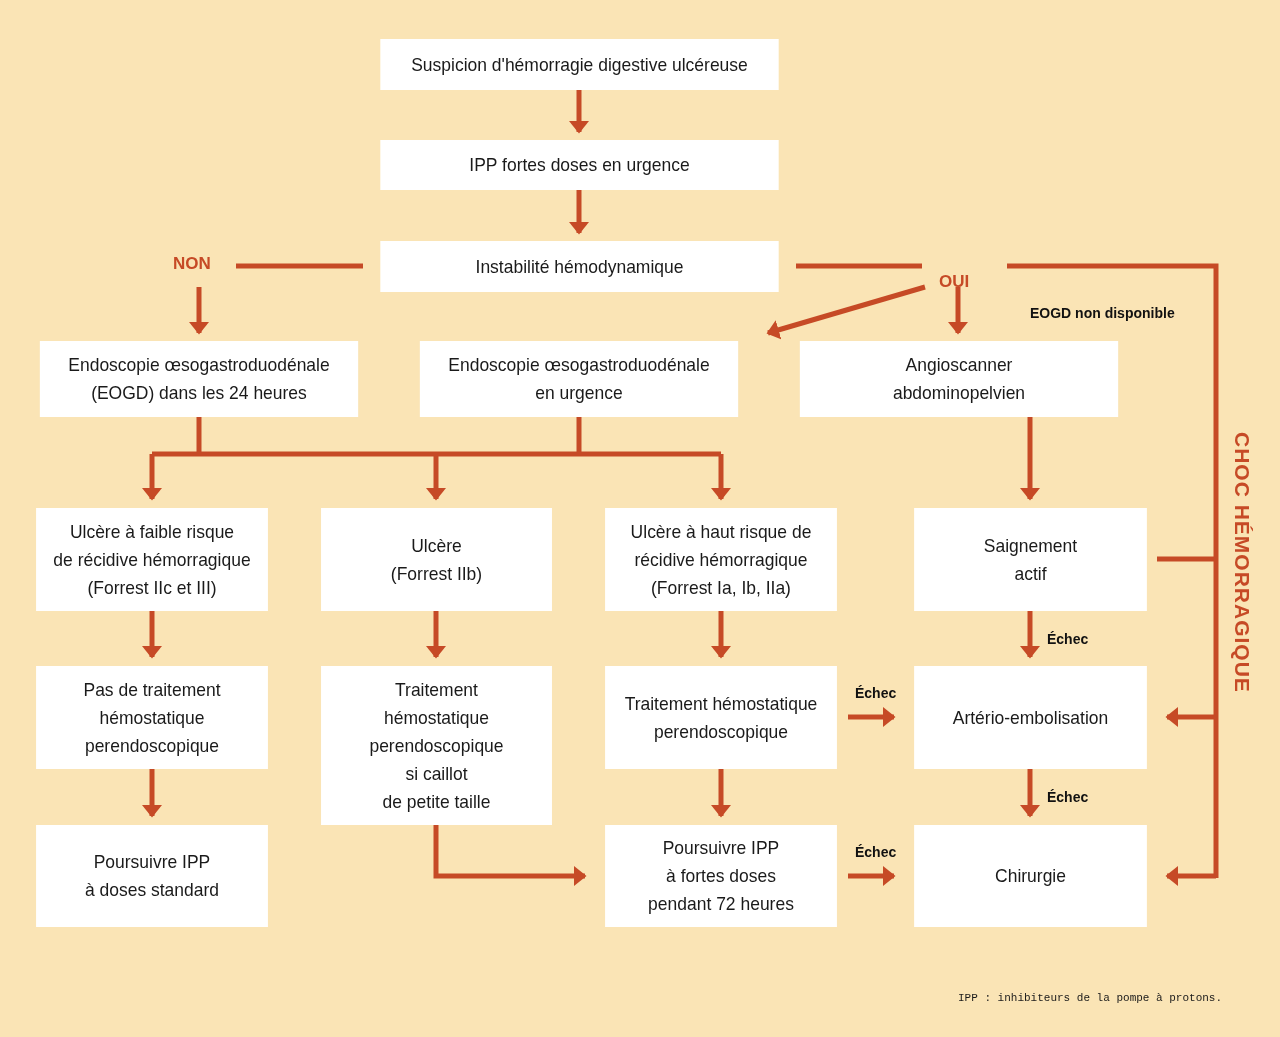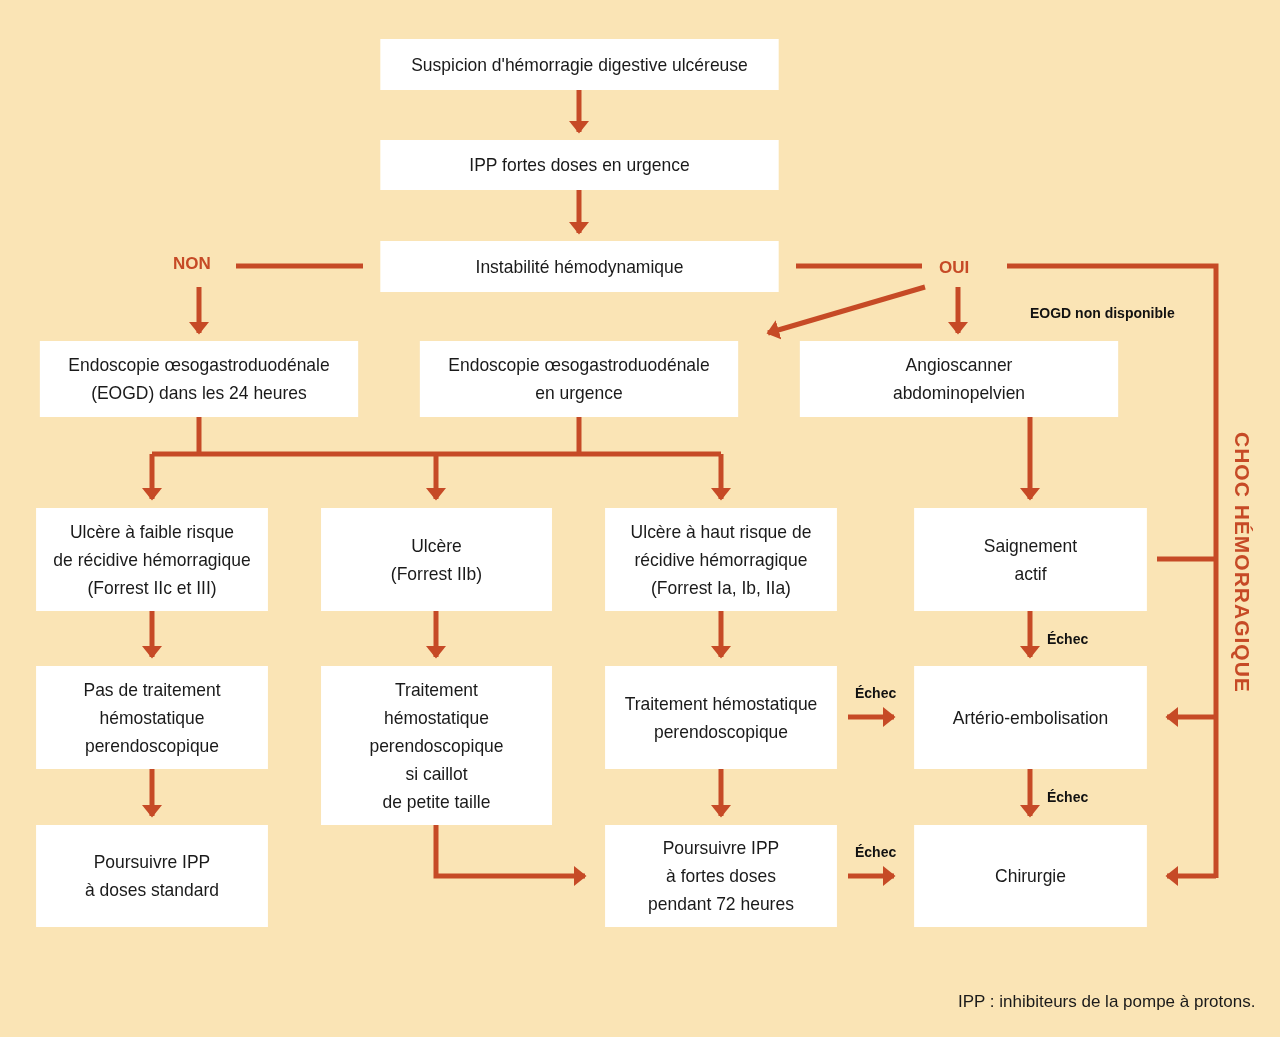--- a/index.html
+++ b/index.html
@@ -15,21 +15,21 @@
     transform: scaleX(0.92); transform-origin: center;
     white-space: pre-line;
   }
   .lbl { position: absolute; color: #c64a26; font-weight: bold; font-size: 17px; }
   .small { position: absolute; color: #111; font-weight: bold; font-size: 14px; }
   svg.wires { position: absolute; left: 0; top: 0; }
   .vert {
     position: absolute; color: #c64a26; font-weight: bold; font-size: 21px;
     writing-mode: vertical-rl; letter-spacing: 1px;
   }
-  .foot { position: absolute; color: #1a1a1a; font-size: 17px; }
+  .foot { position: absolute; color: #1a1a1a; font-size: 11px; font-family: Liberation Mono, monospace; }
 </style>
 </head>
 <body>
 
 <svg class="wires" width="1280" height="1037">
   <defs>
     <marker id="ah" markerWidth="4" markerHeight="4" refX="2.2" refY="2" orient="auto" markerUnits="strokeWidth">
       <path d="M0,0 L2.5,2 L0,4 z" fill="#c64a26"></path>
     </marker>
   </defs>
@@ -63,21 +63,21 @@
     <line x1="848" y1="876" x2="894" y2="876" marker-end="url(#ah)"></line>
     <line x1="1216" y1="876" x2="1167" y2="876" marker-end="url(#ah)"></line>
   </g>
 </svg>
 
 <div class="box" style="left:363px;top:39px;width:433px;height:51px;">Suspicion d'hémorragie digestive ulcéreuse</div>
 <div class="box" style="left:363px;top:140px;width:433px;height:50px;">IPP fortes doses en urgence</div>
 <div class="box" style="left:363px;top:241px;width:433px;height:51px;">Instabilité hémodynamique</div>
 
 <div class="lbl" style="left:173px;top:254px;">NON</div>
-<div class="lbl" style="left:939px;top:258px;">OUI</div>
+<div class="lbl" style="left:939px;top:272px;">OUI</div>
 <div class="small" style="left:985px;top:305px;padding-left:45px;">EOGD non disponible</div>
 
 <div class="box" style="left:26px;top:341px;width:346px;height:76px;">Endoscopie œsogastroduodénale
 (EOGD) dans les 24 heures</div>
 <div class="box" style="left:406px;top:341px;width:346px;height:76px;">Endoscopie œsogastroduodénale
 en urgence</div>
 <div class="box" style="left:786px;top:341px;width:346px;height:76px;">Angioscanner
 abdominopelvien</div>
 
 <div class="box" style="left:26px;top:508px;width:252px;height:103px;">Ulcère à faible risque

